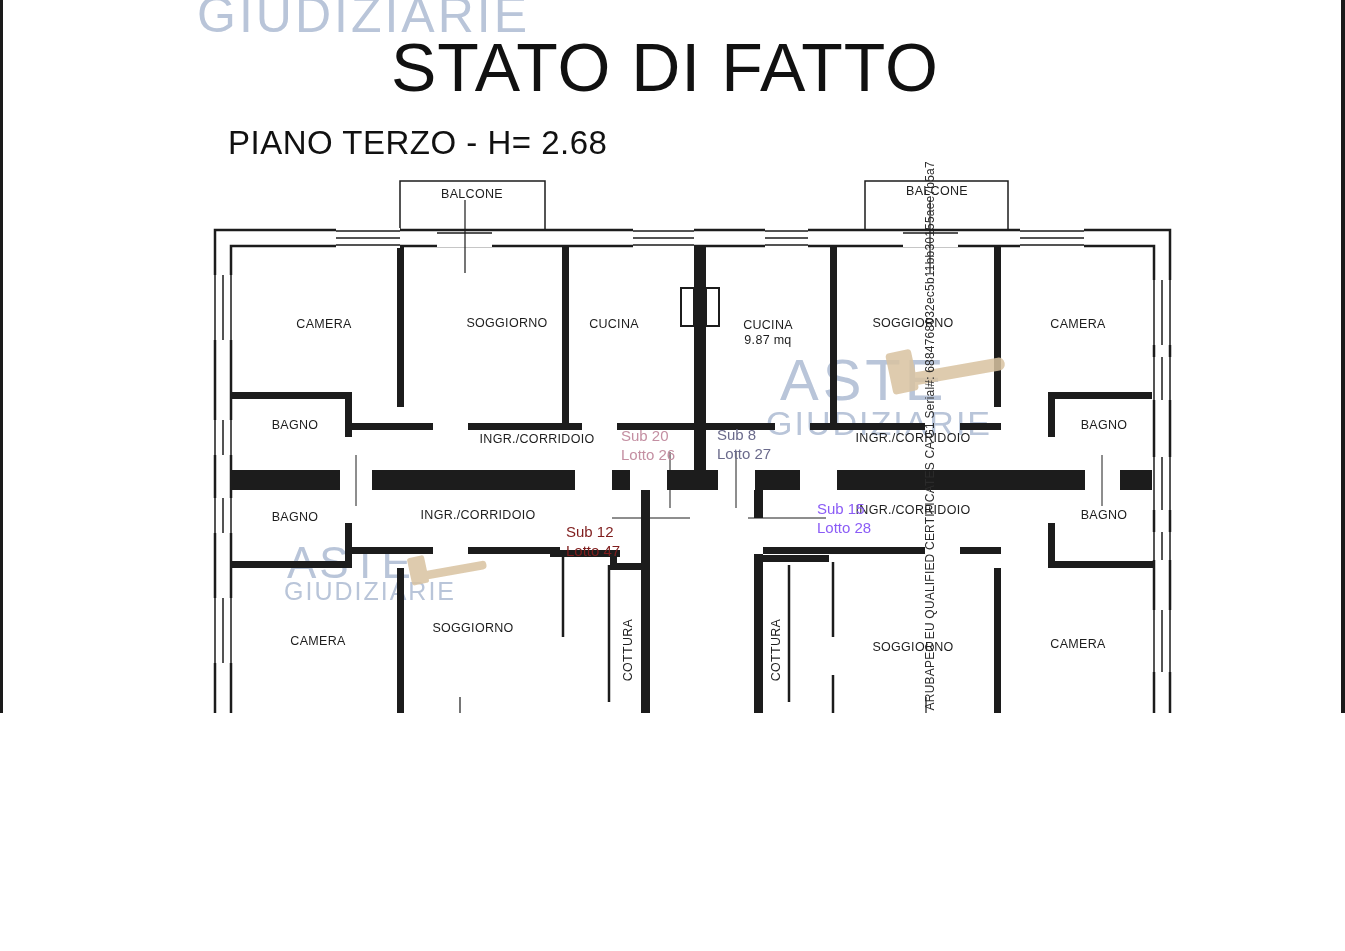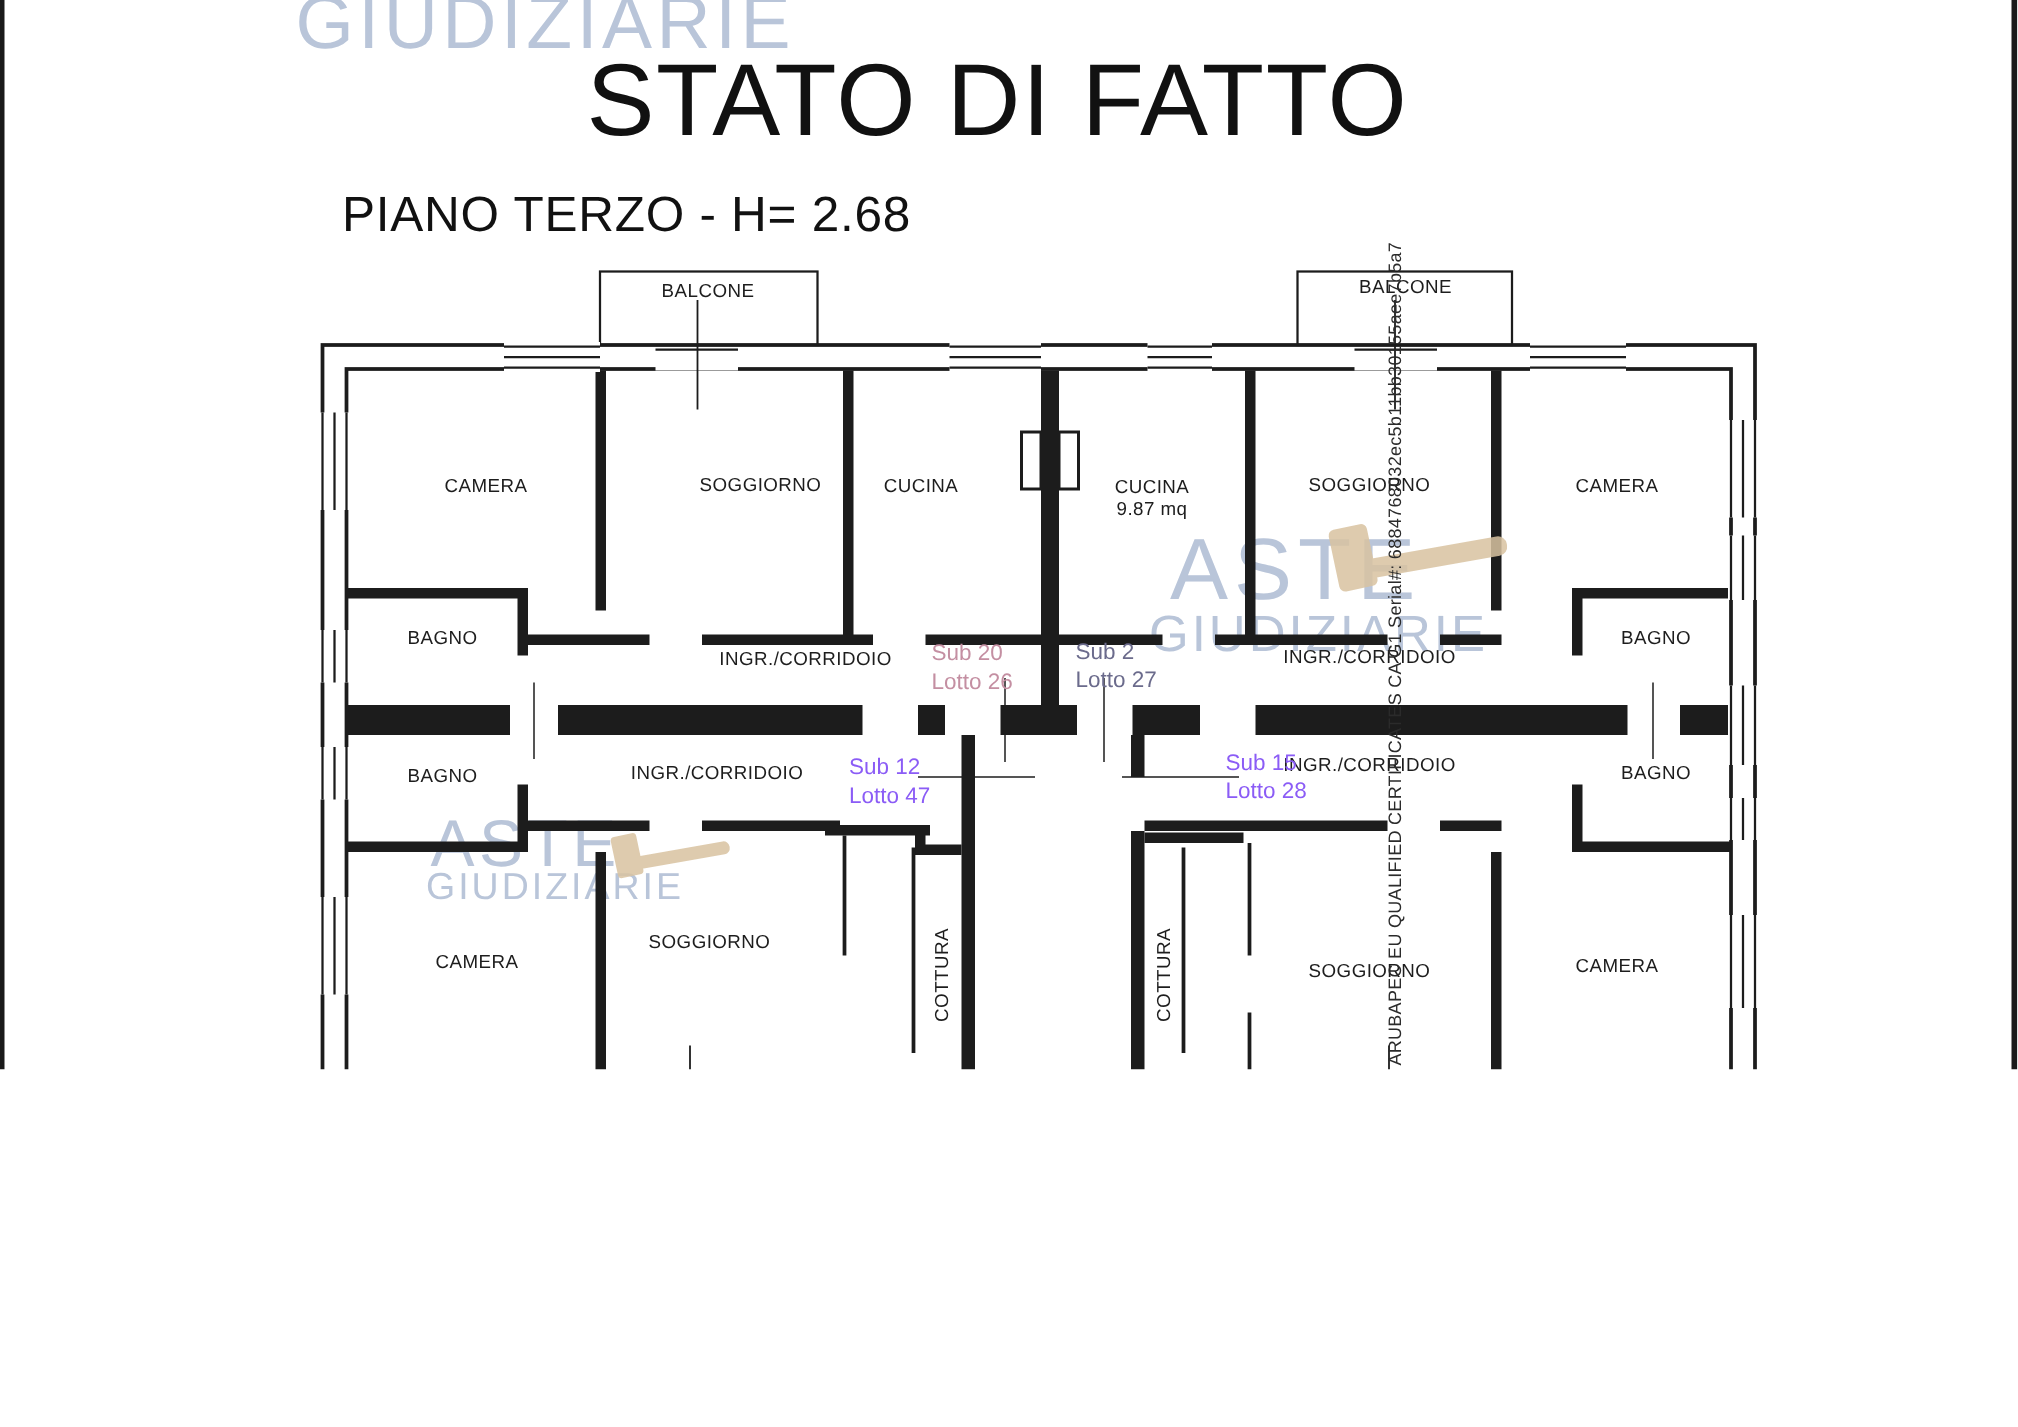--- a/index.html
+++ b/index.html
@@ -260,24 +260,24 @@
   <div class="rl" style="left:472px;top:194px;">BALCONE</div>
   <div class="rl" style="left:937px;top:191px;">BALCONE</div>
   <div class="rl" style="left:456px;top:761px;">BALCONE</div>
   <div class="rl" style="left:930px;top:761px;">BALCONE</div>
 
   <div class="lot" style="left:621px;top:426px;color:#c48fa2;">
     <div>Sub 20</div>
     <div>Lotto 26</div>
   </div>
   <div class="lot" style="left:717px;top:425px;color:#6b6b8c;">
-    <div>Sub 2</div>
+    <div>Sub 8</div>
     <div>Lotto 27</div>
   </div>
-  <div class="lot" style="left:566px;top:502px;color:#8b5cf6;">
+  <div class="lot" style="left:566px;top:522px;color:#7f1d1d;">
     <div>Sub 12</div>
     <div>Lotto 47</div>
   </div>
   <div class="lot" style="left:817px;top:499px;color:#8b5cf6;">
     <div>Sub 15</div>
     <div>Lotto 28</div>
   </div>
 
   <div class="sig">Firmato Da: MARCO AROSIO Emesso Da: ARUBAPEC EU QUALIFIED CERTIFICATES CA G1 Serial#: 6884768032ec5b11bb30155aee7b5a7</div>
 

